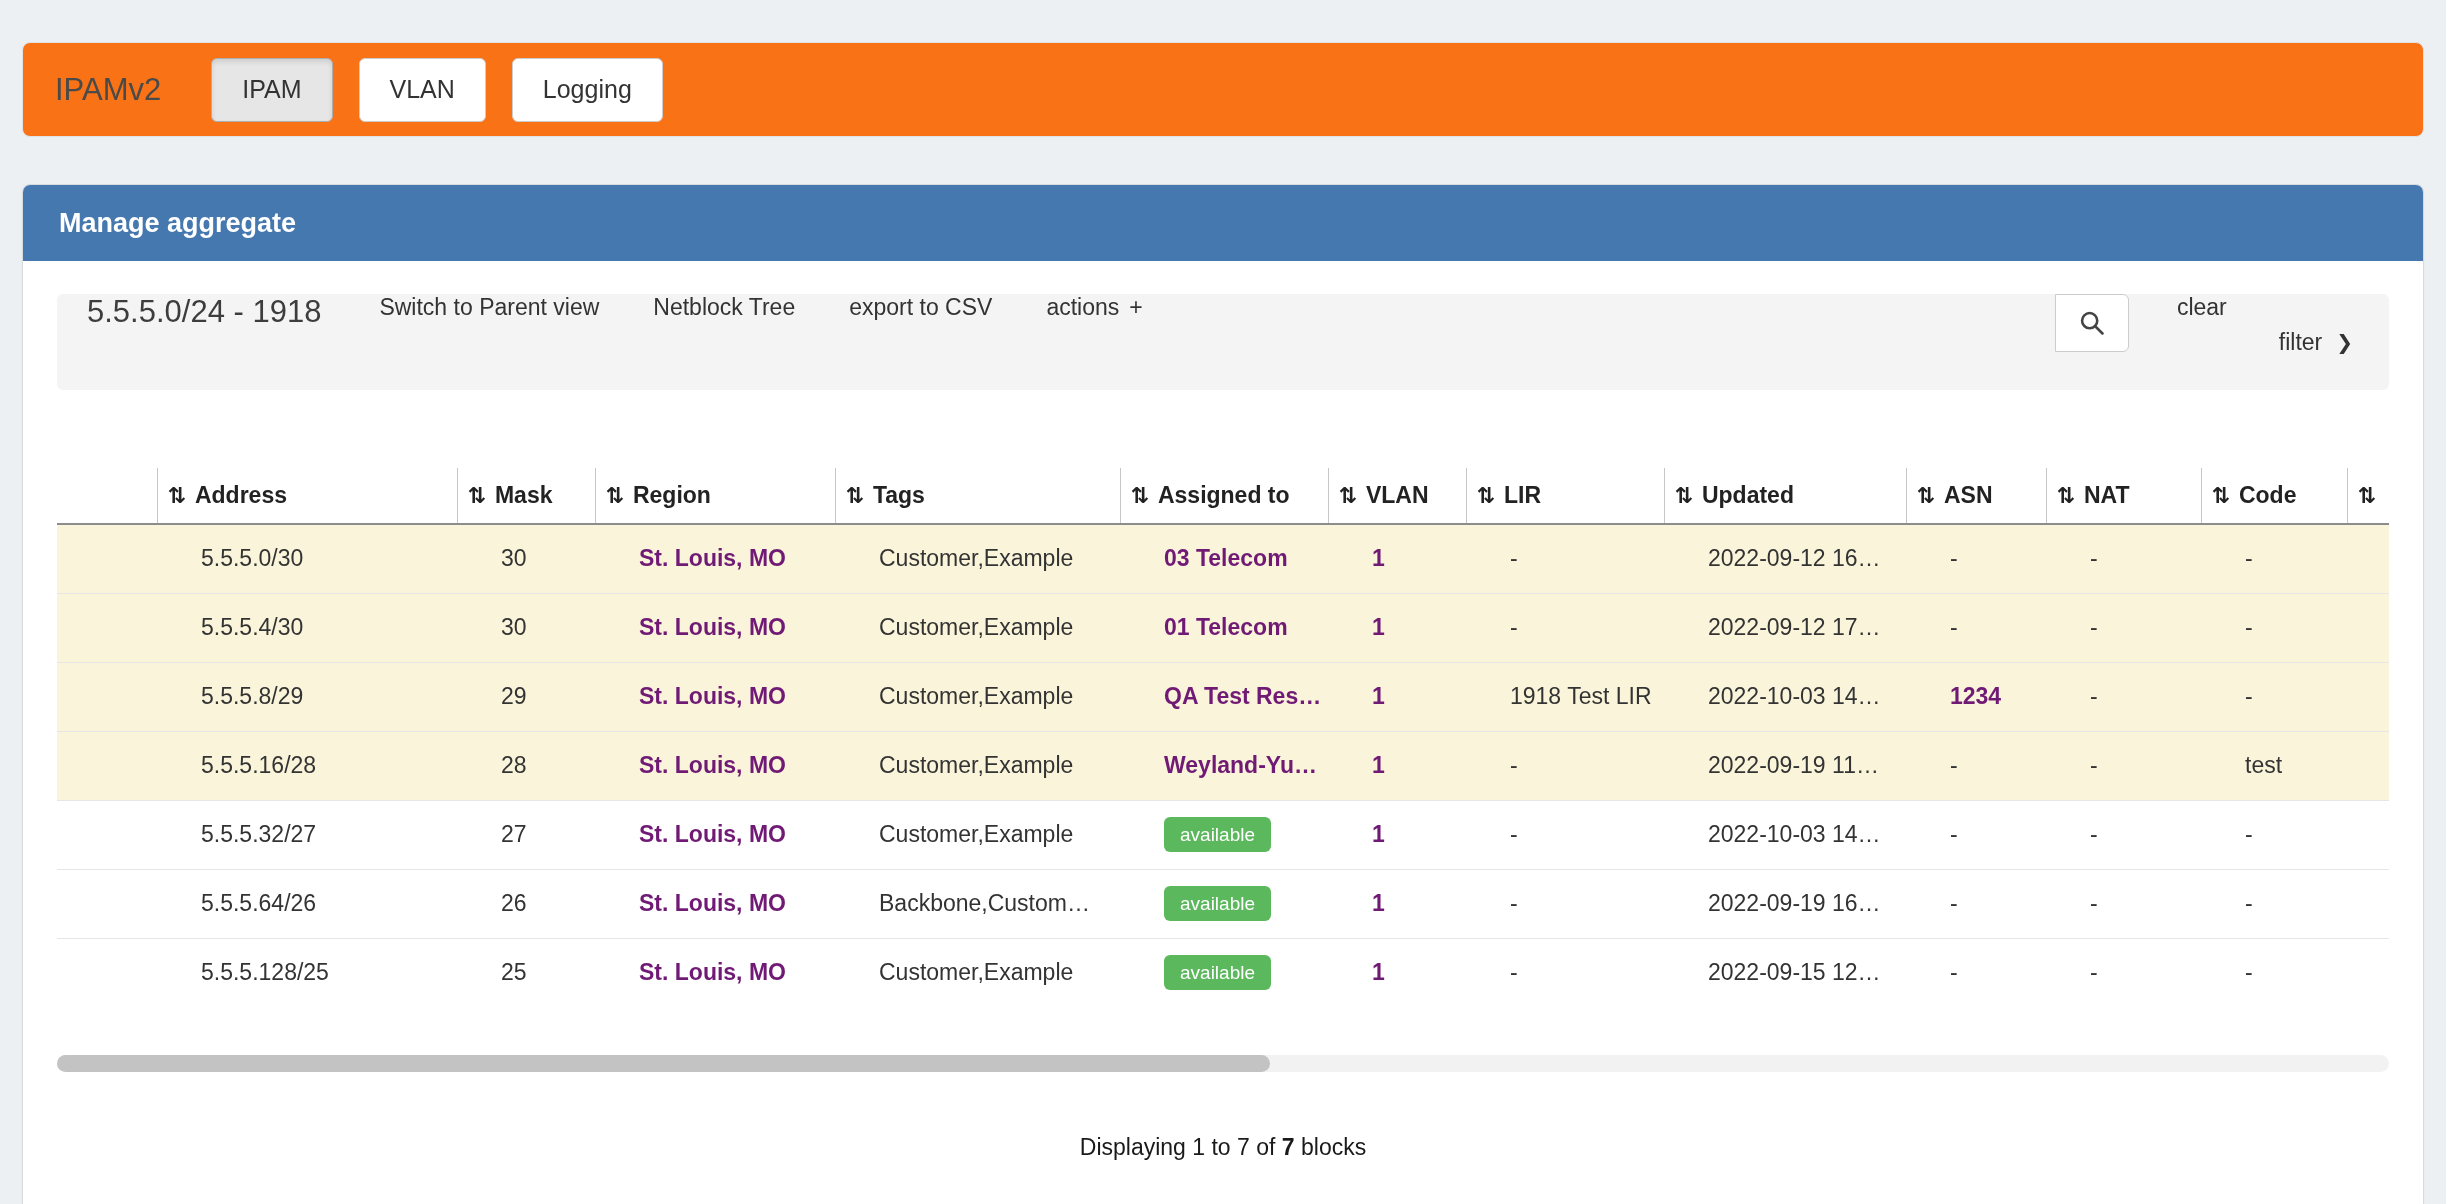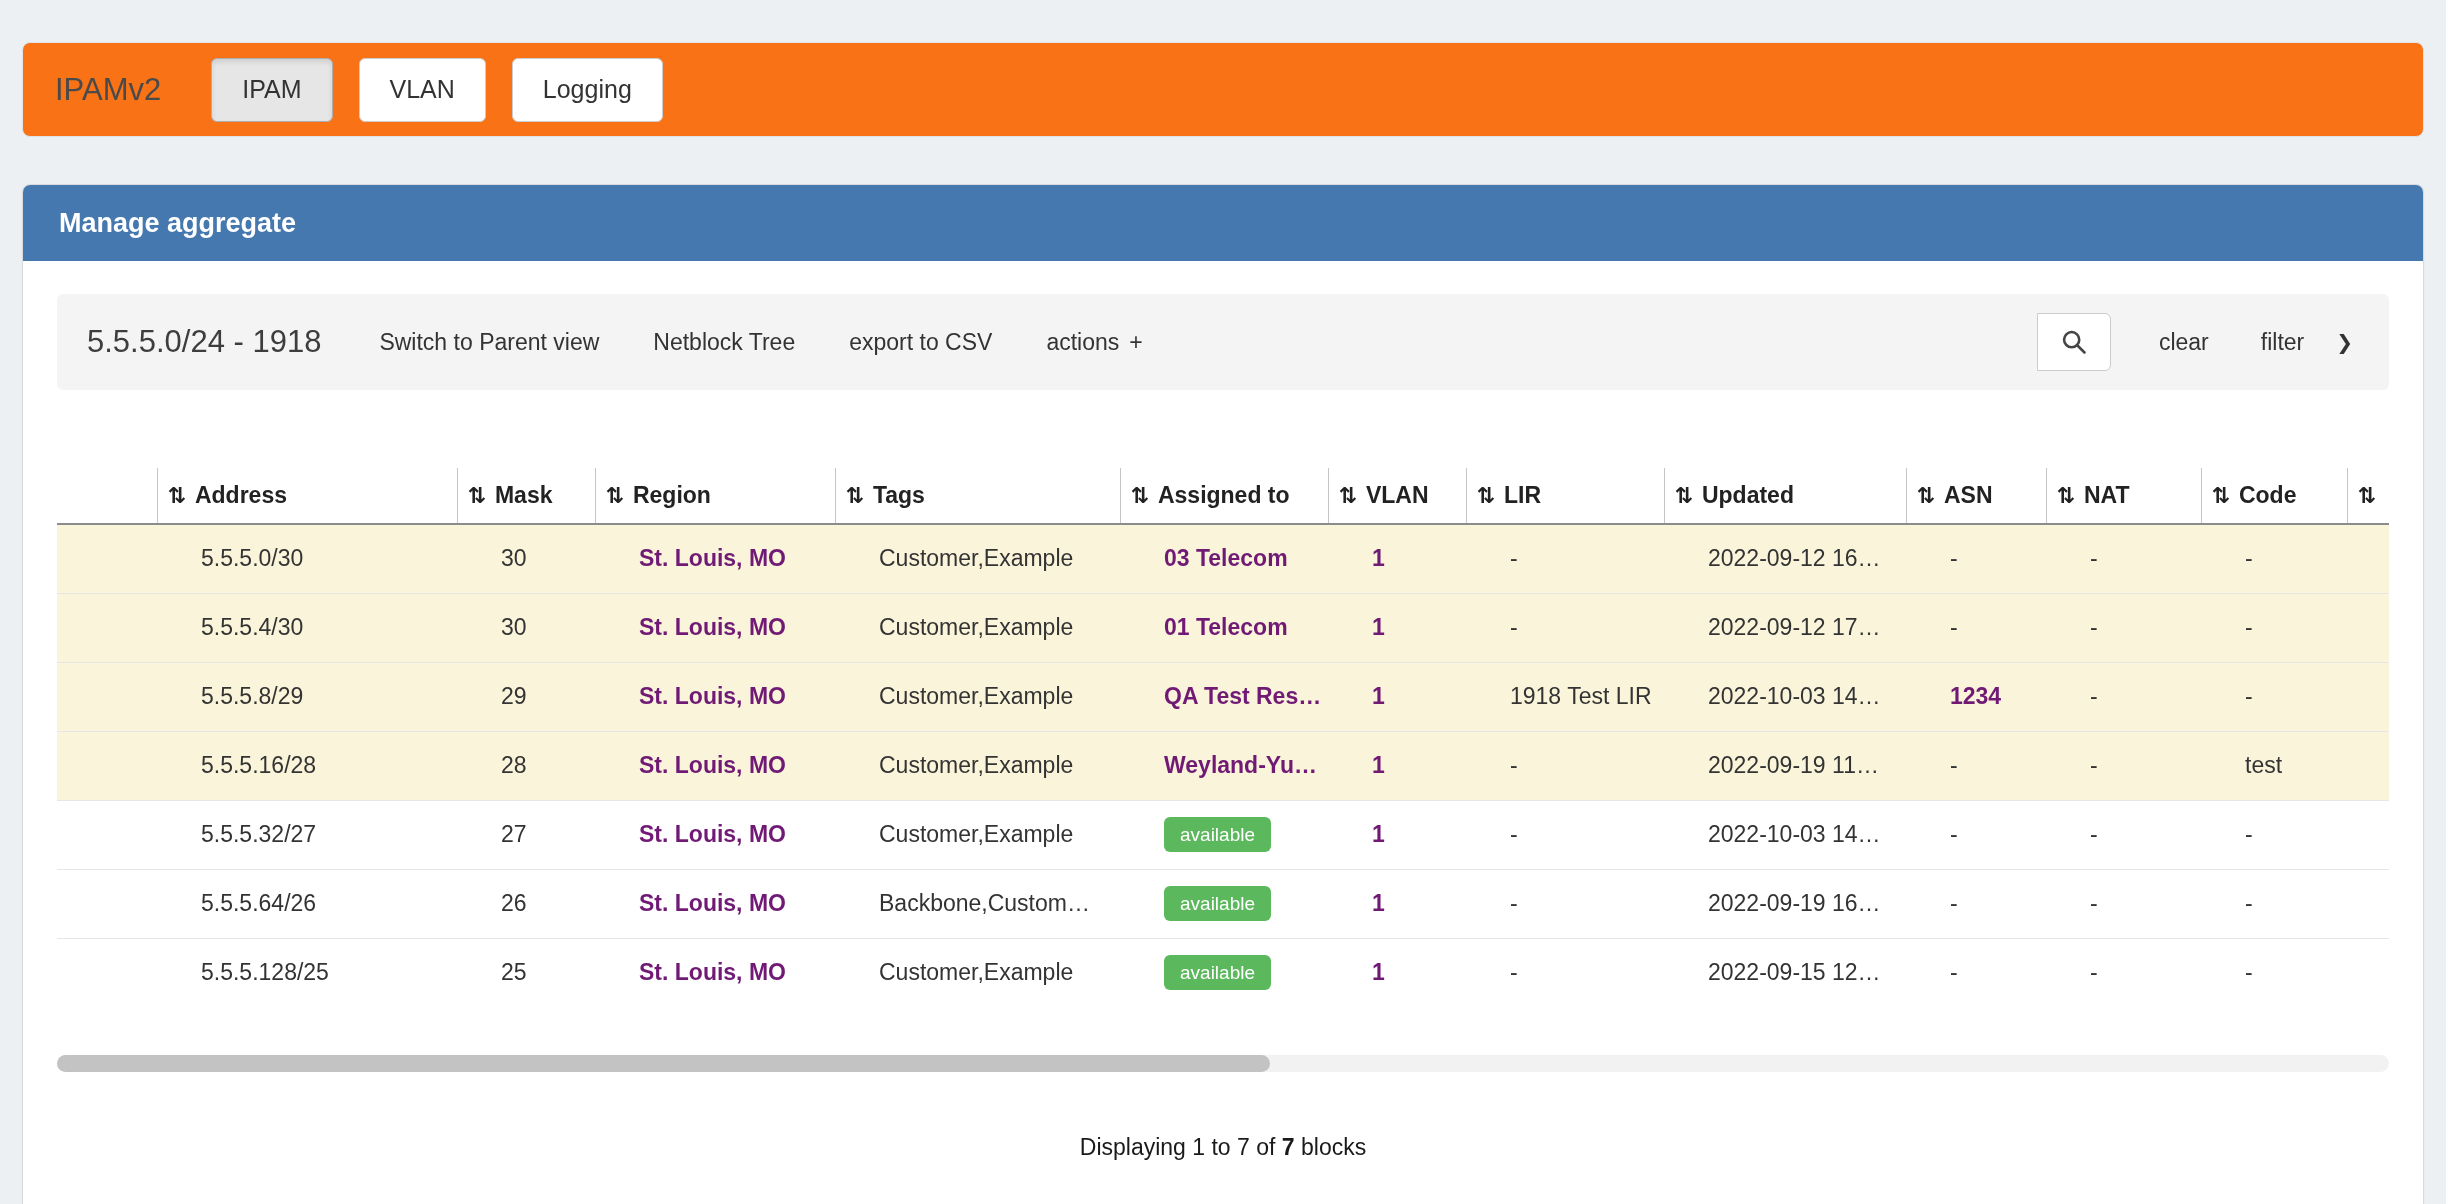--- a/index.html
+++ b/index.html
@@ -62,21 +62,20 @@
     font-weight: bold;
   }
   .panel-body { padding: 33px 34px 0; }
 
   
   .toolbar {
     background: #f4f4f4;
     border-radius: 6px;
     height: 96px;
     display: flex;
-    align-items: center;
     padding: 0 30px;
   }
   .agg-title { font-size: 31px; color: #3d3d3d; margin-right: 58px; white-space: nowrap; }
   .tlink {
     font-size: 23px;
     color: #333;
     text-decoration: none;
     cursor: pointer;
     margin-right: 54px;
     white-space: nowrap;
@@ -102,21 +101,21 @@
     border: 1px solid #ccc;
     margin-left: -1px;
     border-radius: 0 6px 6px 0;
     background: #fff;
     cursor: pointer;
     display: flex;
     align-items: center;
     justify-content: center;
   }
   .tlink.clear { margin: 0 0 0 48px; }
-  .tlink.filter { margin: 0 6px 0 52px; display: inline-flex; align-items: center; gap: 18px; }
+  .tlink.filter { margin: 0 6px 0 52px; display: inline-flex; align-items: center; }
   .chev { font-size: 20px; margin-left: 14px; color: #333; font-family: "DejaVu Sans", sans-serif; }
 
   
   .tablewrap { margin-top: 78px; overflow: hidden; width: 100%; }
   table.blocks { table-layout: fixed; width: 2350px; border-collapse: collapse; }
   th {
     font-size: 23px;
     font-weight: bold;
     text-align: left;
     height: 56px;

